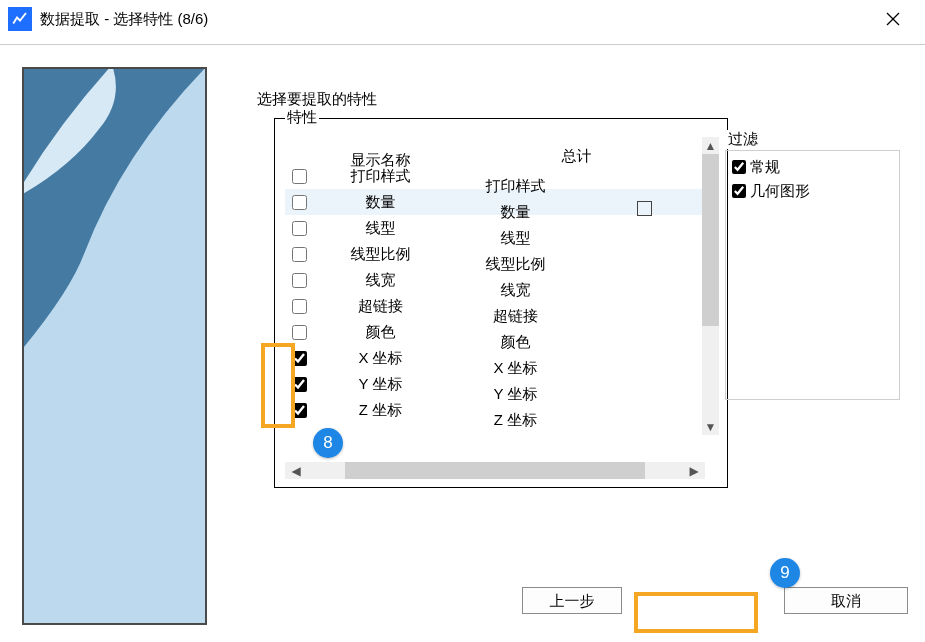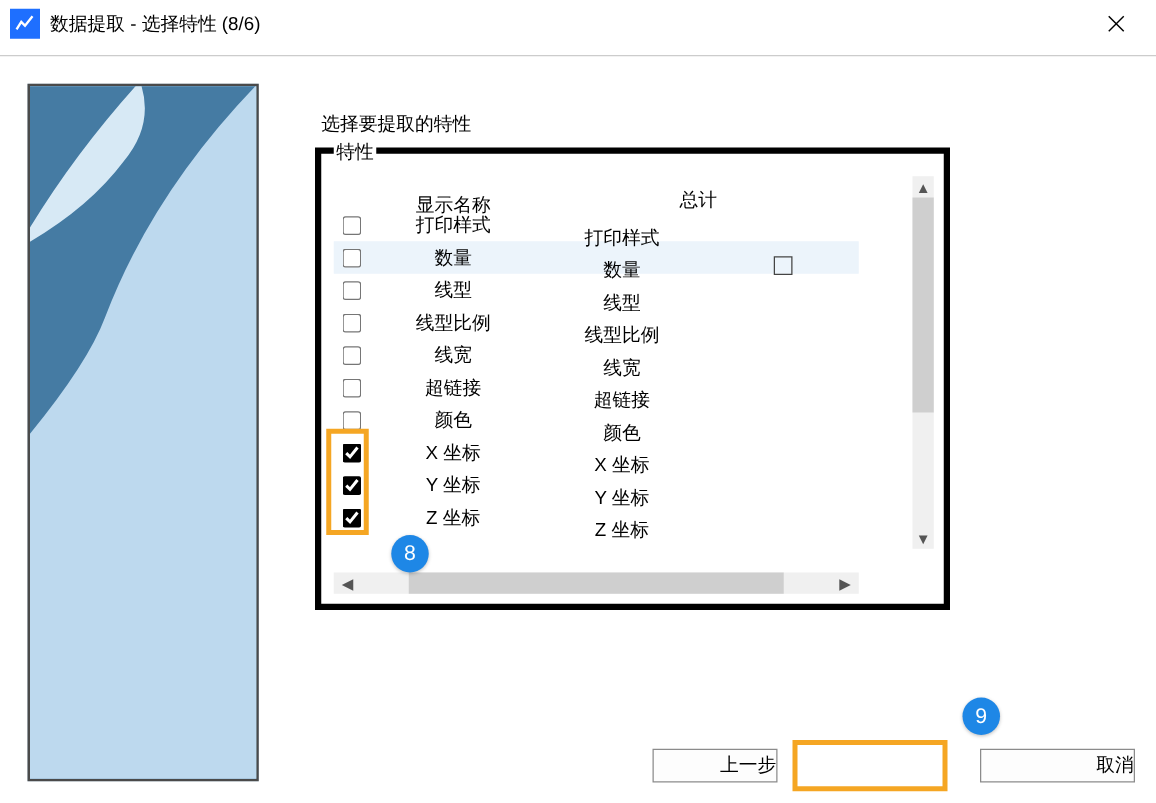--- a/index.html
+++ b/index.html
@@ -16,22 +16,22 @@
   .hr{position:absolute;top:44px;left:0;right:0;height:1px;background:#ccc;}
   
   .preview{position:absolute;left:22px;top:67px;width:185px;height:558px;
     border:2px solid #4a4a4a;background:#bdd9ee;overflow:hidden;box-sizing:border-box;}
   .preview .fill{position:absolute;inset:0;background:#457ba3;}
   .preview .curl{position:absolute;}
   .preview .curl svg{display:block;}
   
   .section-label{position:absolute;left:257px;top:90px;font-size:15px;}
   
-  .grp-prop{position:absolute;left:252px;top:118px;width:508px;height:370px;
-    border:5px solid #000000;box-sizing:border-box;}
+  .grp-prop{position:absolute;left:274px;top:118px;width:454px;height:370px;
+    border:1px solid #000000;box-sizing:border-box;}
   .grp-prop .lbl{position:absolute;left:10px;top:-11px;background:#fff;padding:0 2px;font-size:15px;}
   .table{position:absolute;left:10px;top:18px;width:420px;height:298px;background:#fff;
     border:none;}
   .table .row{display:flex;align-items:center;height:26px;}
   .table .ck{width:28px;display:flex;align-items:center;justify-content:center;}
   .table .ck input{width:15px;height:15px;margin:0;accent-color:#000;}
   .table .c1{width:135px;text-align:center;font-size:15px;}
   .table .c2{width:135px;text-align:center;font-size:15px;margin-top:20px;}
   .table .c3{flex:1;display:flex;align-items:center;justify-content:center;margin-top:12px;}
   .table .hdr{font-weight:normal;height:26px;}
@@ -48,21 +48,21 @@
   .hsb .lft{left:0;} .hsb .rgt{right:0;}
   .hsb .thumb{position:absolute;left:60px;top:0;height:17px;width:300px;background:#cfcfcf;}
   .arrow{font-size:12px;color:#555;}
   
   .grp-filter{position:absolute;left:725px;top:150px;width:175px;height:250px;
     border:1px solid #cfcfcf;box-sizing:border-box;}
   .grp-filter .lbl{position:absolute;left:0px;top:-21px;background:#fff;padding:0 2px;font-size:15px;}
   .filter-item{display:flex;align-items:center;height:24px;padding-left:6px;font-size:15px;}
   .filter-item input{width:14px;height:14px;margin:0 4px 0 0;accent-color:#000;}
   
-  .btn{position:absolute;bottom:16px;height:27px;line-height:25px;text-align:right;font-size:15px;
+  .btn{position:absolute;bottom:28px;height:27px;line-height:25px;text-align:center;font-size:15px;
     background:#fdfdfd;border:1px solid #8b8b8b;box-sizing:border-box;cursor:pointer;margin-top:16px;}
   .btn.prev{left:522px;width:100px;}
   .btn.next{left:642px;width:110px;border:2px solid #1e6fff;}
   .btn.cancel{left:784px;width:124px;}
   
   .hilite-8{position:absolute;left:261px;top:343px;width:34px;height:85px;
     border:4px solid #f5a623;pointer-events:none;box-sizing:border-box;}
   .hilite-9{position:absolute;left:634px;bottom:9px;width:124px;height:41px;
     border:4px solid #f5a623;pointer-events:none;box-sizing:border-box;}
   .badge{position:absolute;width:30px;height:30px;border-radius:50%;background:#1e87e6;color:#fff;
@@ -213,20 +213,33 @@
       <div class="lft">
           <span class="arrow">◀</span>
         </div>
       <div class="thumb"></div>
       <div class="rgt">
           <span class="arrow">▶</span>
         </div>
     </div>
   </div>
 
+  <div class="grp-filter">
+    <div class="lbl">过滤</div>
+    <div id="filter-list" style="padding-top:4px;">
+        <div class="filter-item">
+          <input type="checkbox" checked="" style="">
+          <span>常规</span>
+        </div>
+        <div class="filter-item">
+          <input type="checkbox" checked="" style="">
+          <span>几何图形</span>
+        </div>
+      </div>
+  </div>
 
   <div class="btn prev">上一步</div>
   <div class="btn cancel">取消</div>
 
   <div class="hilite-8"></div>
   <div class="hilite-9"></div>
   <div class="badge badge-8">8</div>
   <div class="badge badge-9">9</div>
 </div>
 

